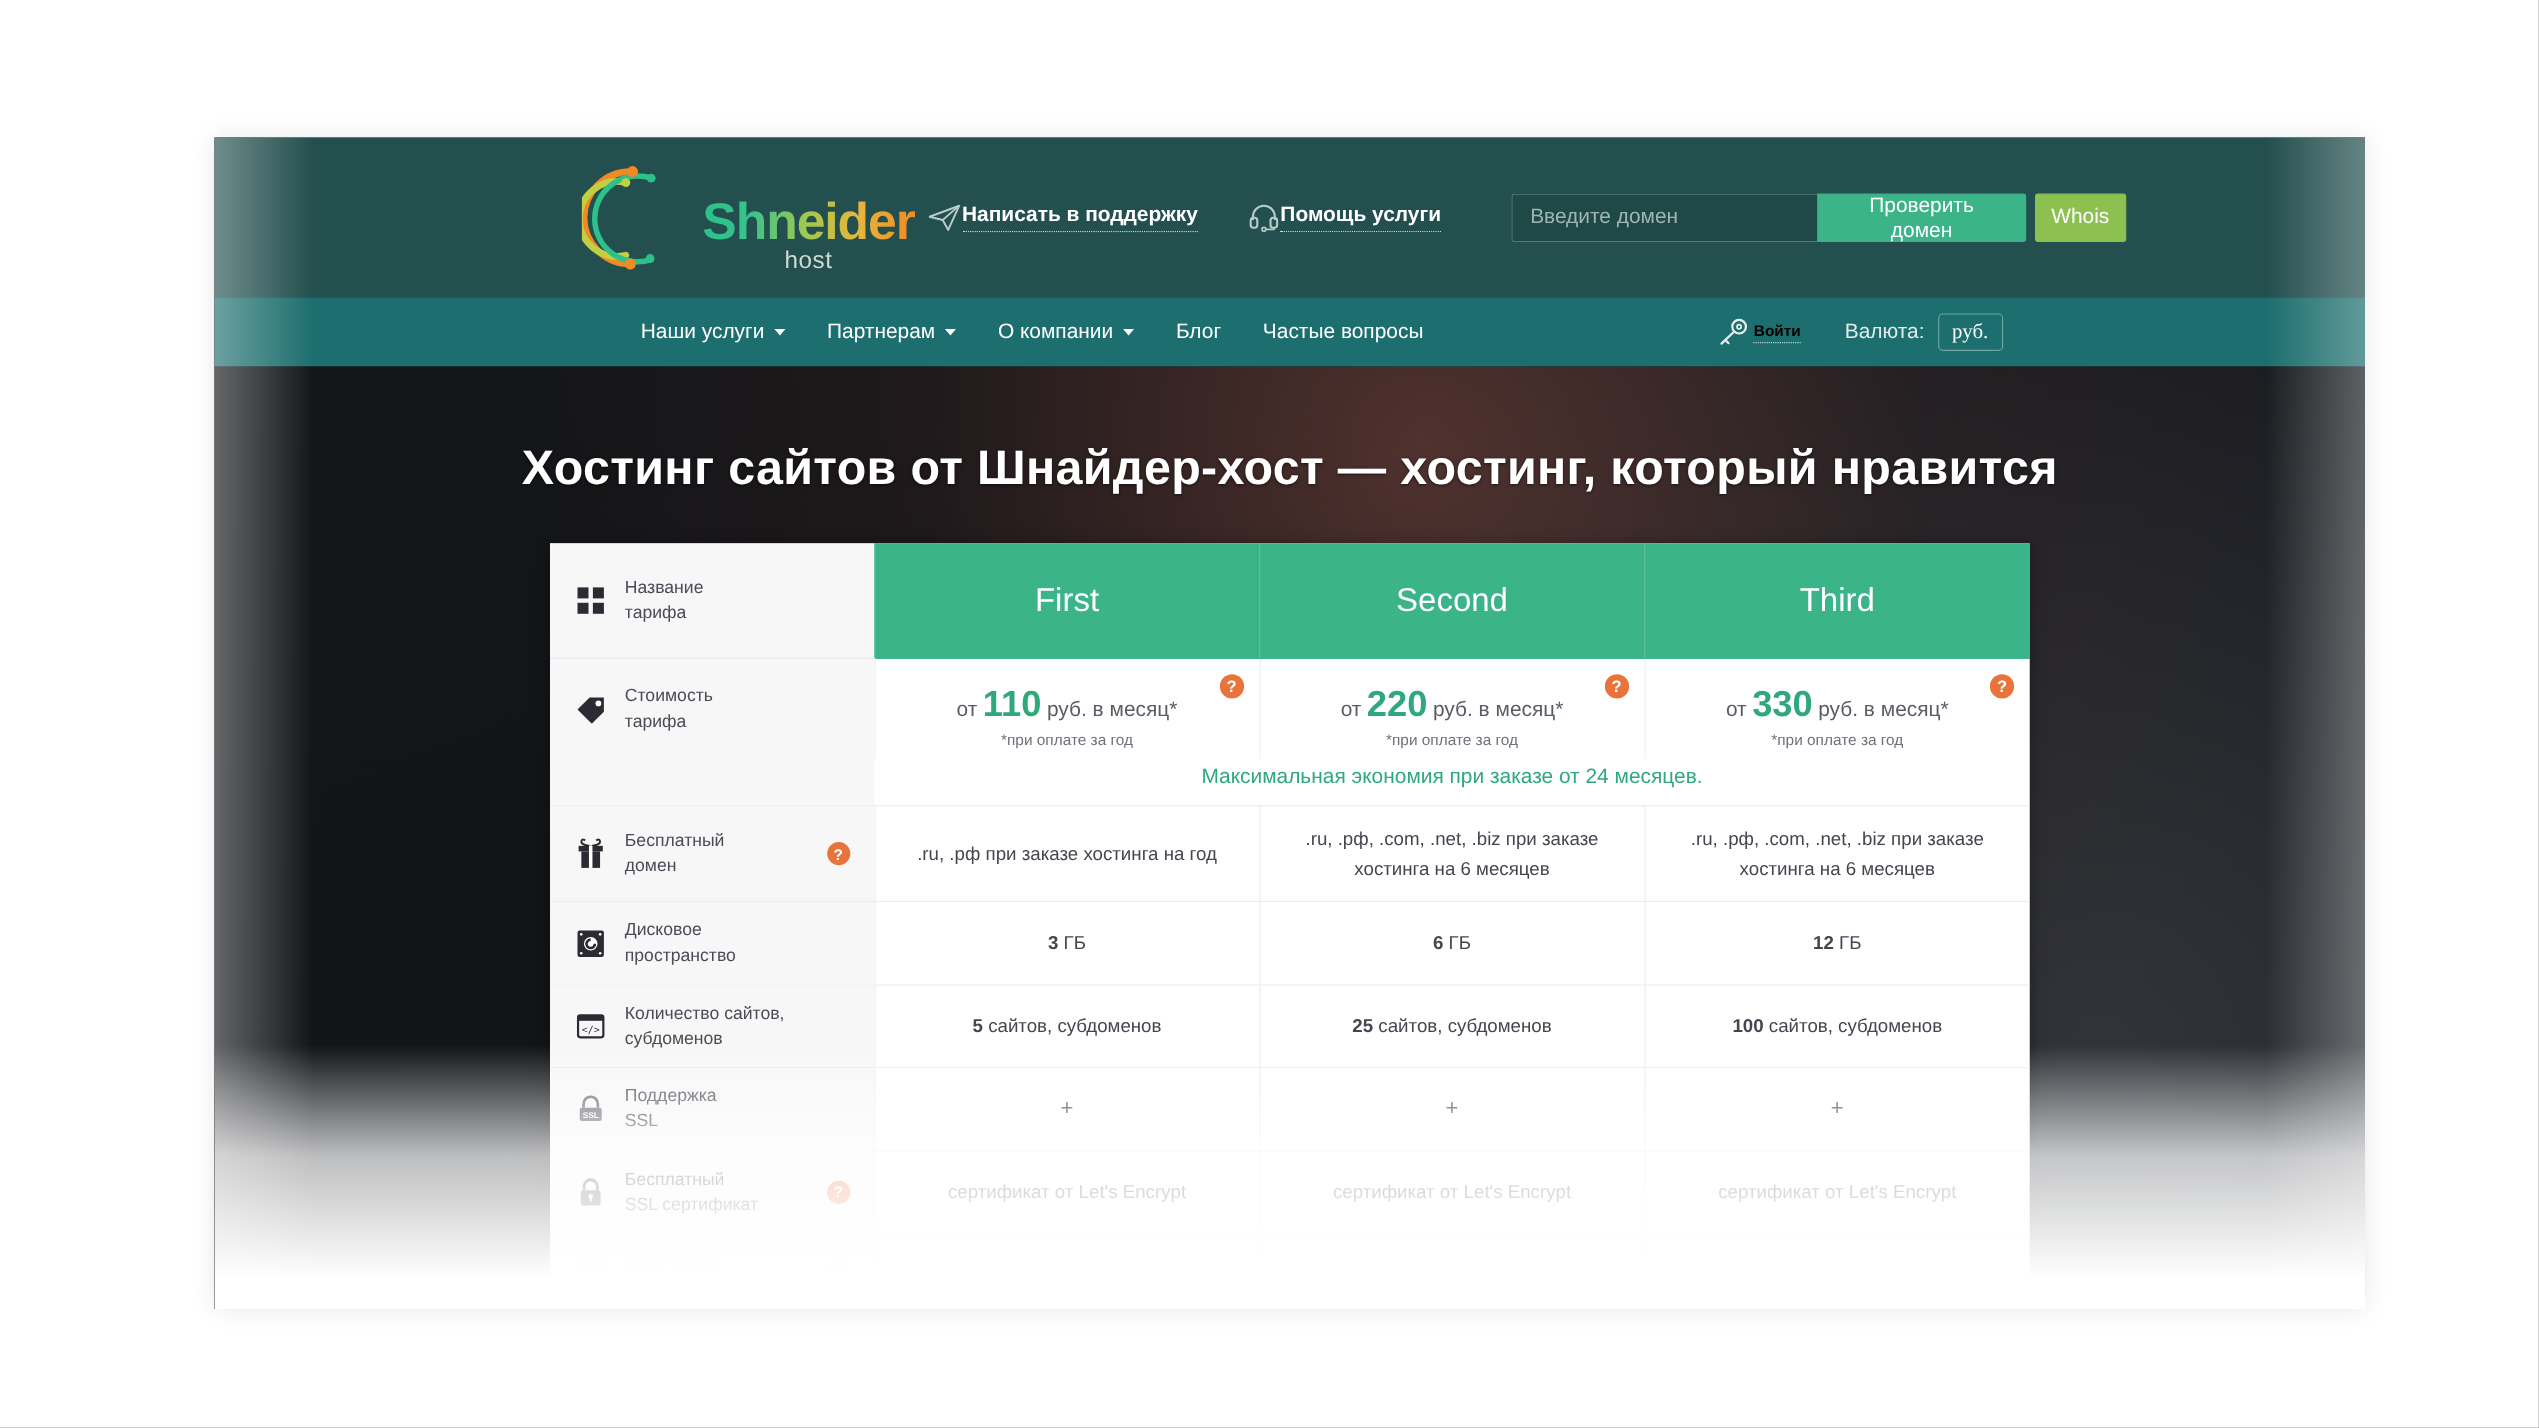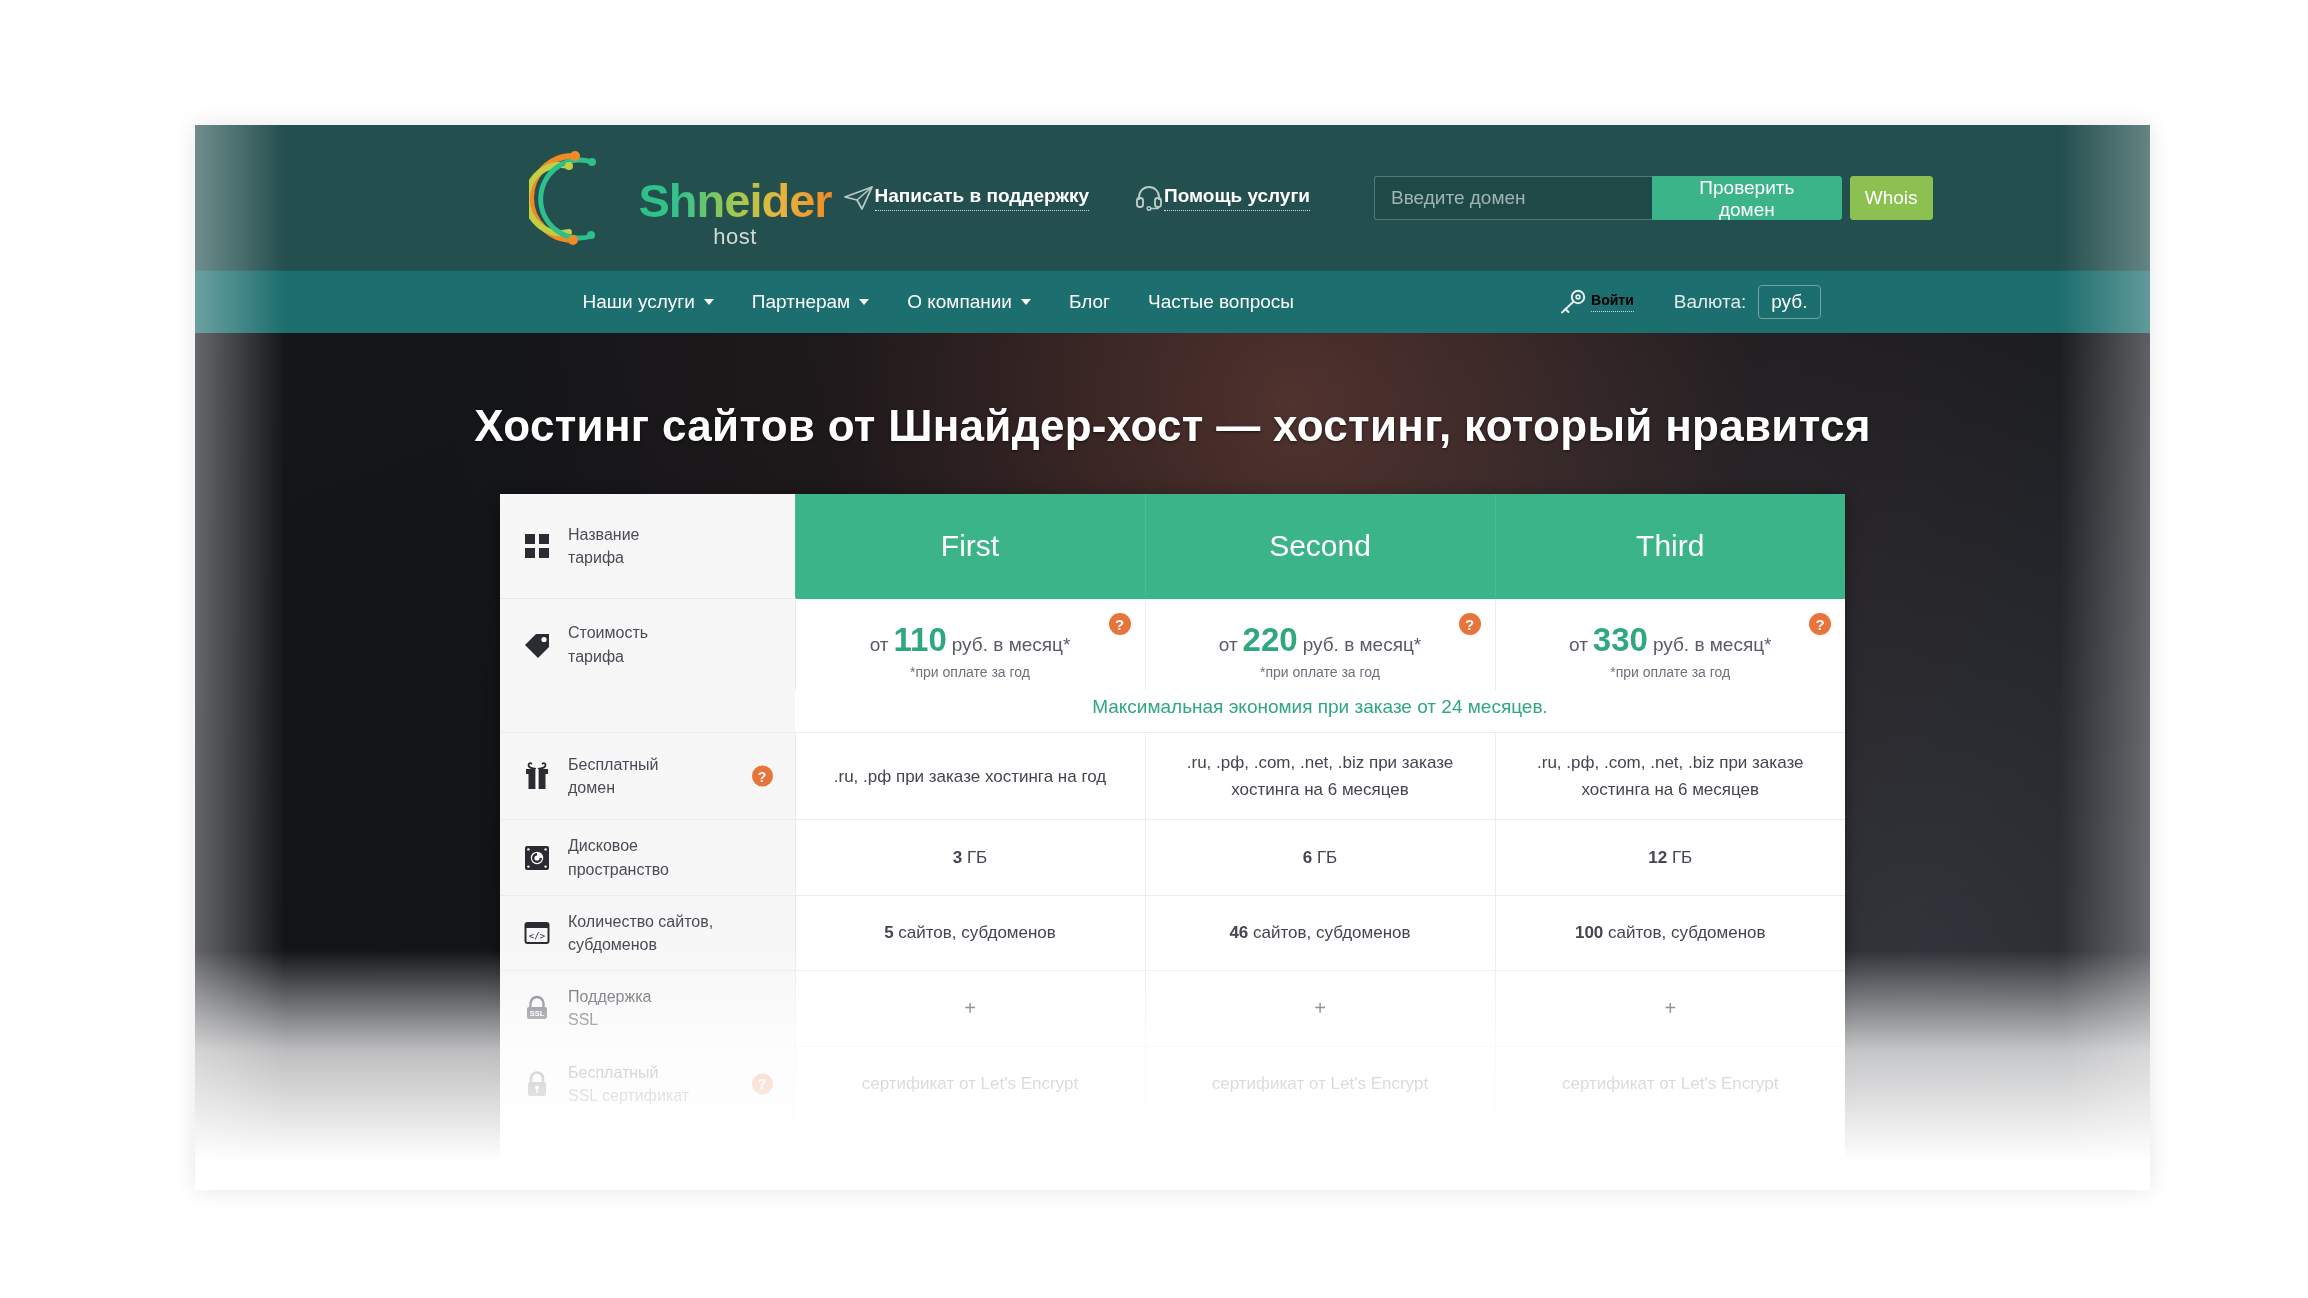--- a/index.html
+++ b/index.html
@@ -116,21 +116,21 @@
     width:0;height:0;border-left:5px solid transparent;border-right:5px solid transparent;
     border-top:6px solid #ffffff;display:inline-block;
   }
   .nav-right{margin-left:auto;display:flex;align-items:center;margin-right:112px;}
   .login{display:flex;align-items:center;gap:4px;color:#000000;font-size:14px;}
   .login .lbl{border-bottom:1px dotted rgba(255,255,255,.75);padding-bottom:3px;font-weight:bold;}
   .cur-label{color:#dfeceb;font-size:19px;margin-left:40px;}
   .cur-box{
     margin-left:12px;border:1px solid #6fa6a4;border-radius:4px;
     color:#ffffff;font-size:19px;padding:5px 12px;cursor:pointer;background:transparent;
-    font-family:Liberation Sans, sans-serif;
+    font-family:Liberation Serif, serif;
   }
 
   
   .hero{
     position:relative;
     height:858px;
     background:
       radial-gradient(circle at 56% 8%, rgba(170,92,76,.40) 0%, rgba(90,45,40,.16) 34%, rgba(0,0,0,0) 62%),
       radial-gradient(circle at 88% 72%, rgba(150,160,172,.22) 0%, rgba(0,0,0,0) 48%),
       linear-gradient(160deg,#141619 0%,#121418 40%,#15171b 100%);
@@ -465,21 +465,21 @@
                   <span>Количество сайтов,</span><br>
                   <span>субдоменов</span>
                 </span>
               </div>
             </td>
             <td class="val-cell">
               <b>5</b>
               <span>сайтов, субдоменов</span>
             </td>
             <td class="val-cell">
-              <b>46</b>
+              <b>25</b>
               <span>сайтов, субдоменов</span>
             </td>
             <td class="val-cell">
               <b>100</b>
               <span>сайтов, субдоменов</span>
             </td>
           </tr>
 
           <tr>
             <td class="feat-cell">

